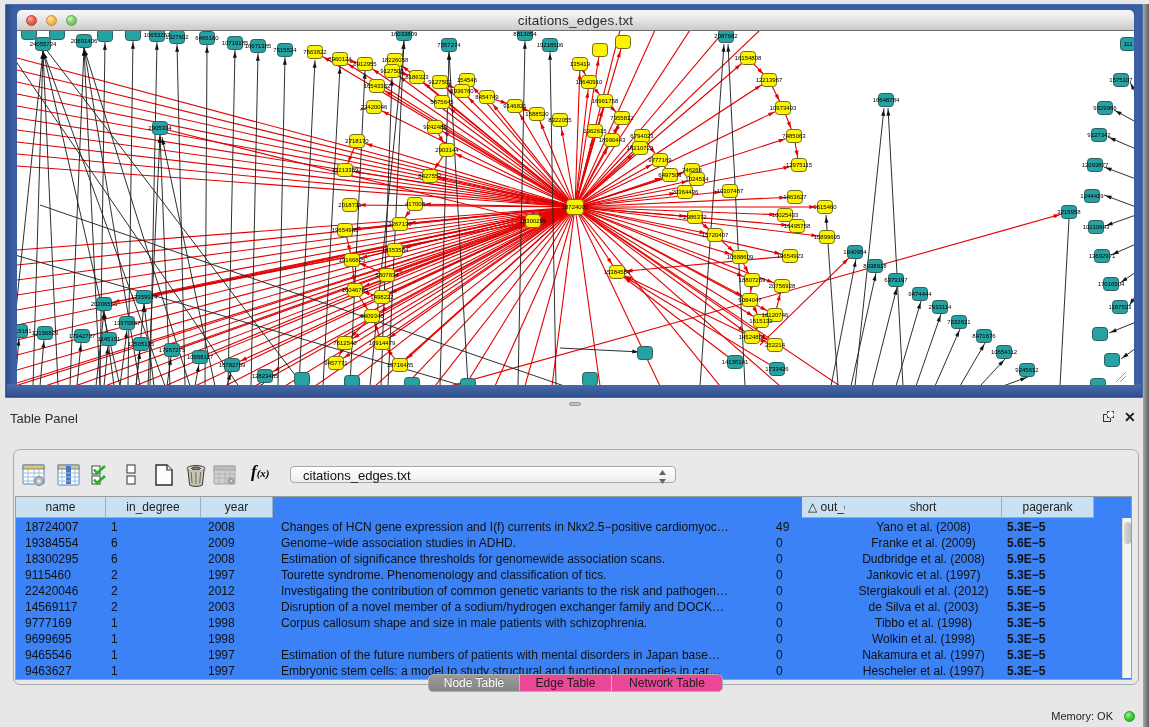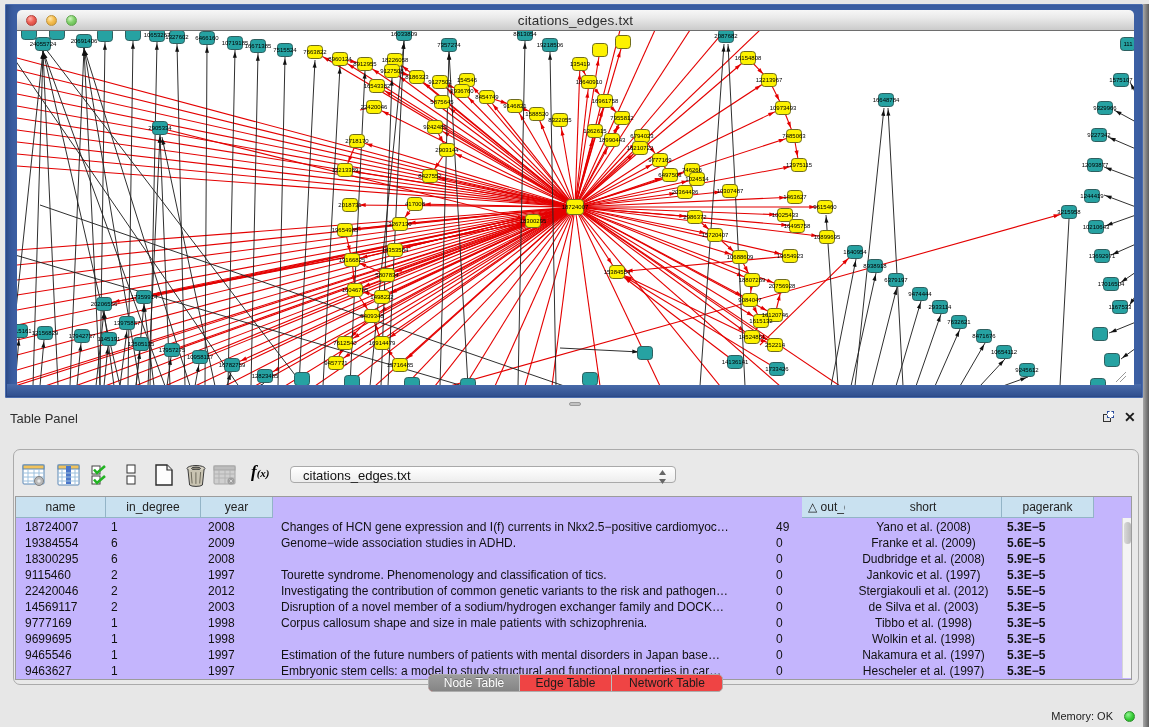--- a/index.html
+++ b/index.html
@@ -39,40 +39,40 @@
   border:1px solid #ababab; border-radius:7px; background:#e9e9e9;margin-top:12px; }
 
 .tbar { position:absolute; left:0; top:0; width:100%; height:46px; }
 .ic { position:absolute; top:14px; }
 .dd { position:absolute; left:276px; top:16px; width:386px; height:17px;
   background:linear-gradient(#ffffff,#ededed); border:1px solid #a9a9a9; border-radius:4px; }
 .dd span { position:absolute; left:12px; top:1px; font-size:13px; color:#111; }
 .dd .ar { position:absolute; right:7px; top:1px; font-size:11px; color:#555; letter-spacing:0; }
 
 .twrap { position:absolute; left:1px; top:46px; width:1117px; height:184px;
-  background:#c4b5fd; border:1px solid #9c9c9c; }
+  background:#3b82f6; border:1px solid #9c9c9c; }
 .th { position:absolute; left:0; top:0; height:21px; background:#c9e1f0;
   border-right:1px solid #93b4c7; border-bottom:1px solid #93b4c7;
   font-size:12px; color:#222; text-align:center; line-height:21px; }
 .tr { position:absolute; left:0px; height:16px; width:1106px; font-size:12px; color:#111; }
 .tr span { position:absolute; top:1px; white-space:nowrap; overflow:hidden; }
 .c0 { left:9px; width:80px; }
 .c1 { left:95px; width:88px; }
 .c2 { left:192px; width:64px; }
 .c3 { left:265px; width:486px; }
 .c4 { left:760px; width:66px; }
 .c5 { left:829px; width:157px; text-align:center; }
 .c6 { left:991px; width:86px;font-weight:bold; }
 .sb { position:absolute; right:0; top:21px; width:9px; height:160px; background:#f4f4f4;
   border-left:1px solid #d5d5d5; }
 .sb .th2 { position:absolute; left:1px; top:4px; width:7px; height:22px; border-radius:4px;
   background:linear-gradient(90deg,#d9d9d9,#b9b9b9); }
 
 .tabs { position:absolute; left:428px; top:674px; height:18px; display:flex;
-  border:1px solid #adadad; border-radius:5px; overflow:hidden; background:#ef4444;
+  border:1px solid #adadad; border-radius:5px; overflow:hidden; background:#ec4899;
   font-size:12px; line-height:16px; }
 .tabs div { color:#1c1c1c; border-right:1px solid #bdbdbd; text-align:center; }
 .tabs div:nth-child(1) { width:91px; }
 .tabs div:nth-child(2) { width:92px; }
 .tabs div:nth-child(3) { width:110px; }
 .tabs div:last-child { border-right:none; }
 .tabs .sel { background:linear-gradient(#9c9c9c,#858585); color:#fff;
   text-shadow:0 -1px 0 #6e6e6e; }
 .mem { position:absolute; right:36px; top:710px; font-size:11px; color:#222; }
 .dot { position:absolute; right:14px; top:711px; width:11px; height:11px; border-radius:50%;
@@ -890,20 +890,21 @@
         <span class="c2">2009</span>
         <span class="c3">Genome−wide association studies in ADHD.</span>
         <span class="c4">0</span>
         <span class="c5">Franke et al. (2009)</span>
         <span class="c6">5.6E−5</span>
       </div>
 <div class="tr" style="top:54px">
         <span class="c0">18300295</span>
         <span class="c1">6</span>
         <span class="c2">2008</span>
+        <span class="c3">Estimation of significance thresholds for genomewide association scans.</span>
         <span class="c4">0</span>
         <span class="c5">Dudbridge et al. (2008)</span>
         <span class="c6">5.9E−5</span>
       </div>
 <div class="tr" style="top:70px">
         <span class="c0">9115460</span>
         <span class="c1">2</span>
         <span class="c2">1997</span>
         <span class="c3">Tourette syndrome. Phenomenology and classification of tics.</span>
         <span class="c4">0</span>

